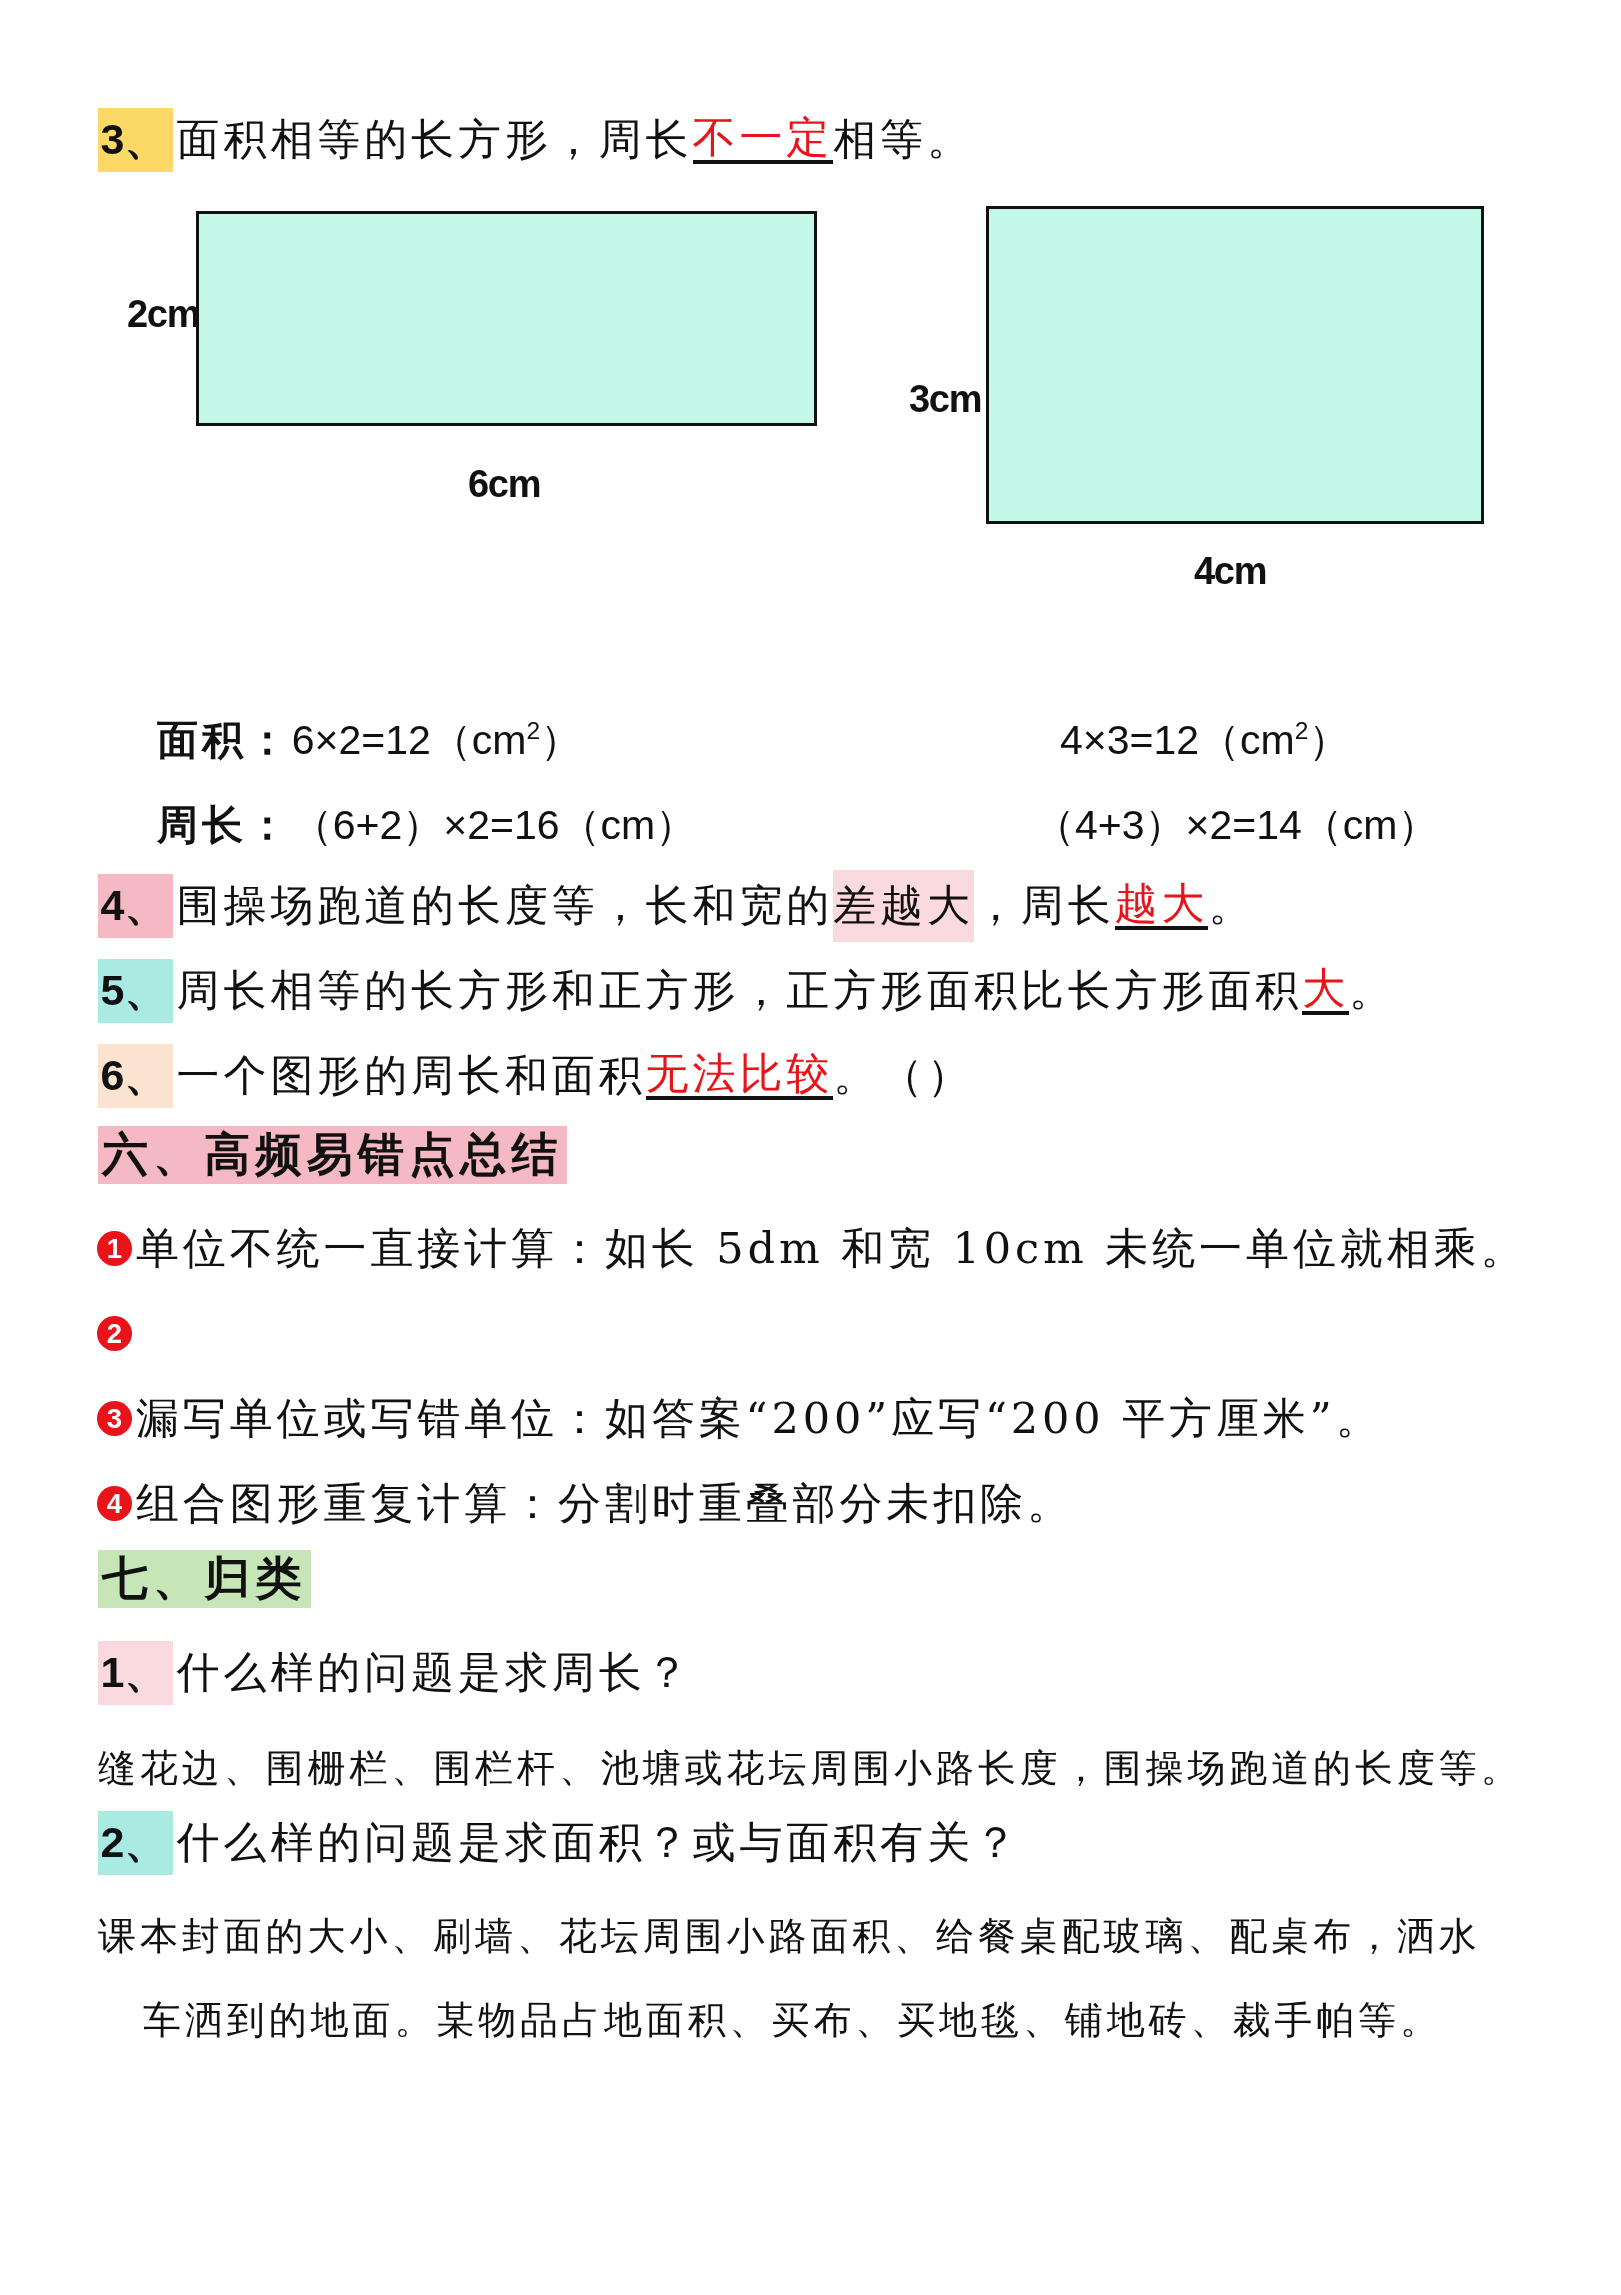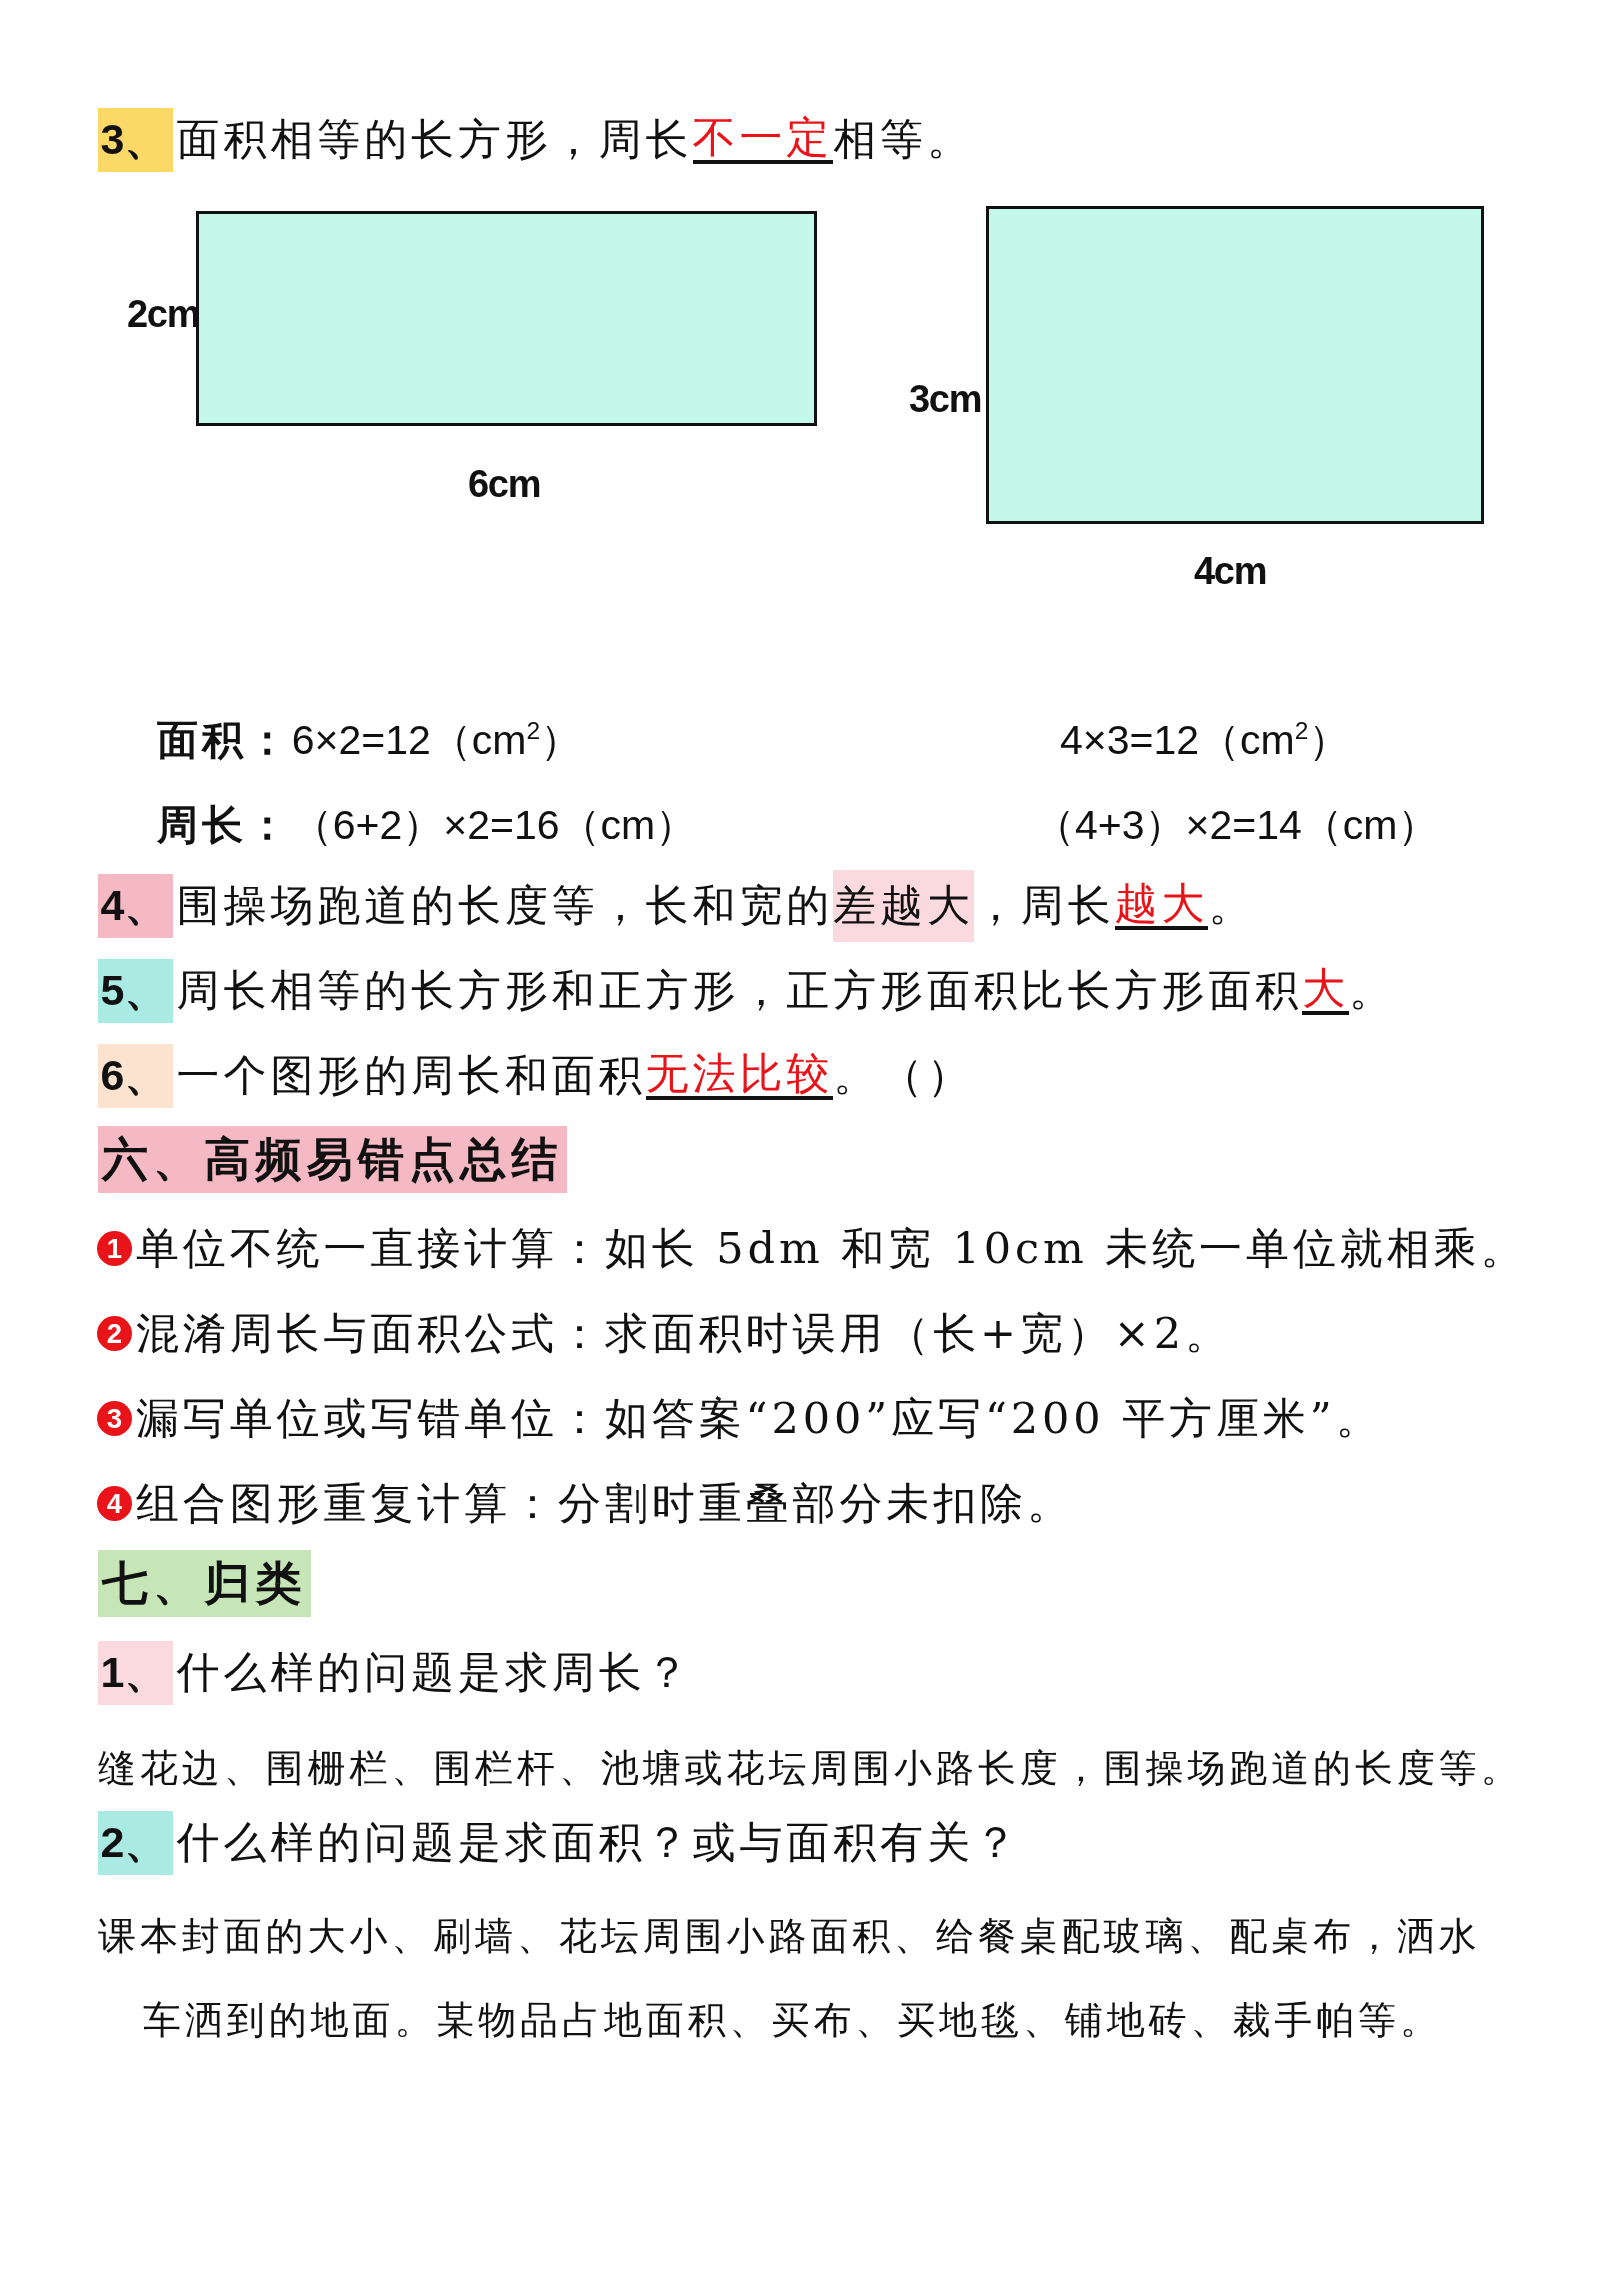--- a/index.html
+++ b/index.html
@@ -29,21 +29,21 @@
   .dim {
     position: absolute; font-family: "Liberation Sans", "DejaVu Sans", sans-serif;
     font-weight: bold; font-size: 38px; letter-spacing: -1.3px;
   }
   .calc {
     position: absolute; font-size: 41px; white-space: nowrap;
     font-family: "Liberation Sans", "DejaVu Sans", sans-serif;
   }
   .calc .lbl { font-family: "DejaVu Serif", serif; font-weight: bold; letter-spacing: 3.9px; }
   .section-head {
-    position: absolute; left: 98px; height: 67px;
+    position: absolute; left: 98px; height: 58px;
     display: flex; align-items: center; padding: 0 3.9px;
     font-weight: bold; font-size: 46px; letter-spacing: 5.2px;
   }
   .circ {
     display: inline-flex; align-items: center; justify-content: center;
     width: 35px; height: 35px; border-radius: 50%;
     background: #e8141a; color: #fff; font-weight: bold; font-size: 27.5px;
     font-family: "Liberation Sans", sans-serif; letter-spacing: 0;
     margin-right: 3.9px;
   }
@@ -106,21 +106,20 @@
 </div>
 
 <div class="section-head" style="top:1126px; background:#f4b9c3;">六、高频易错点总结</div>
 
 <div class="line" style="top:1217px; left:97px;">
   <span class="circ">1</span>
   <span>单位不统一直接计算：如长 5dm 和宽 10cm 未统一单位就相乘。</span>
 </div>
 <div class="line" style="top:1302px; left:97px;">
   <span class="circ">2</span>
-  <span>混淆周长与面积公式：求面积时误用（长+宽）×2。</span>
 </div>
 <div class="line" style="top:1387px; left:97px;">
   <span class="circ">3</span>
   <span>漏写单位或写错单位：如答案“200”应写“200 平方厘米”。</span>
 </div>
 <div class="line" style="top:1472px; left:97px;">
   <span class="circ">4</span>
   <span>组合图形重复计算：分割时重叠部分未扣除。</span>
 </div>
 

